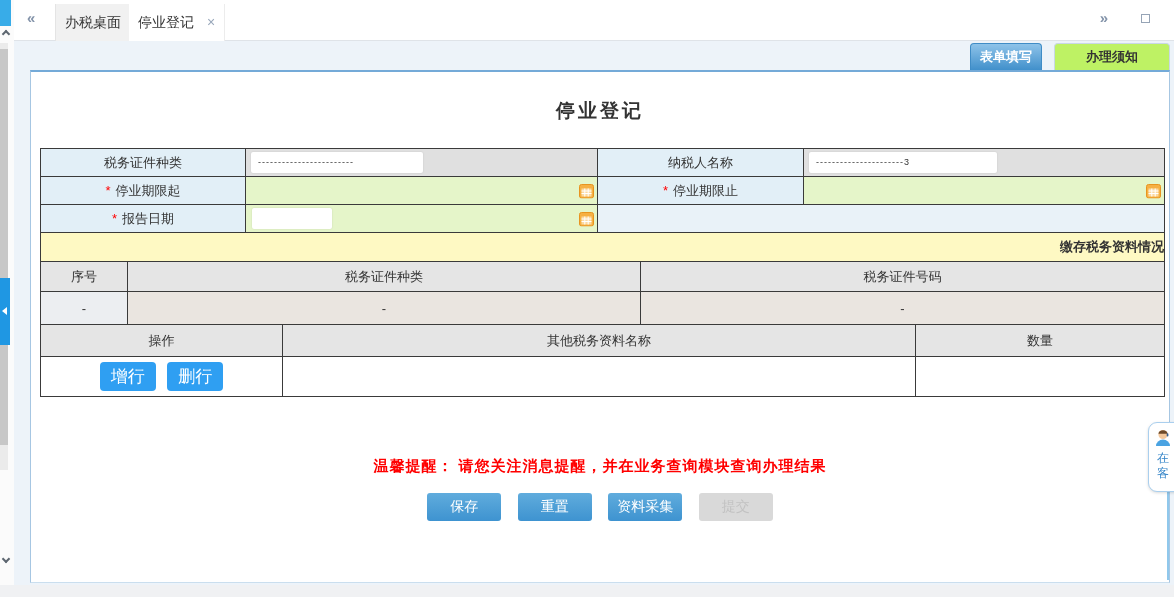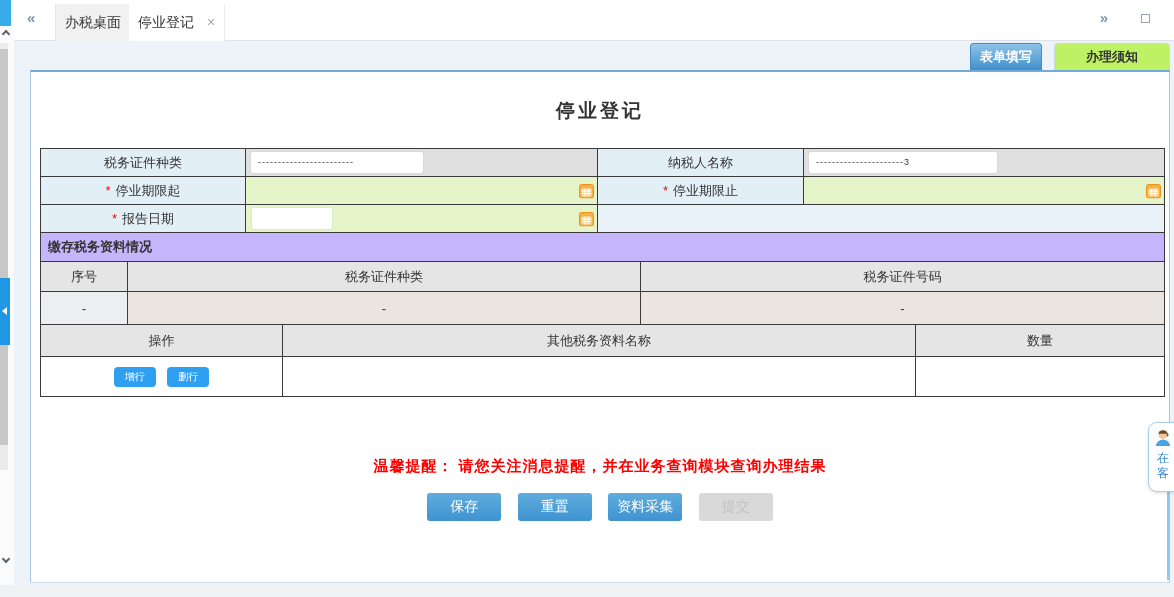--- a/index.html
+++ b/index.html
@@ -56,29 +56,29 @@
   .req { color:#f00; margin-right:5px; }
 
   .mask { display:inline-block; height:21px; background:#fff; border-radius:2px; vertical-align:middle; margin-left:5px; box-shadow:0 0 2px rgba(0,0,0,.12); }
   .mask .dashes { display:block; font-size:9px; letter-spacing:1px; line-height:21px; color:#333; padding:0 7px; white-space:nowrap; overflow:hidden; }
   .mask.w1 { width:172px; }
   .mask.w2 { width:188px; }
   .mask.dt { width:80px; margin-left:6px; }
 
   .cal { position:absolute; right:3px; top:50%; transform:translateY(-50%); width:15px; height:15px; cursor:pointer; }
 
-  .sect { background:#c4b5fd; font-weight:bold; padding-left:7px; height:29px; text-align:left; }
+  .sect { background:#fef9c3; font-weight:bold; padding-left:7px; height:29px; text-align:right; }
   .ftable th { background:#e5e5e5; font-weight:normal; text-align:center; }
   .tB th { height:30px; }
   .tB td.dcell1 { height:33px; background:#eceef1; text-align:center; }
   .tB td.dcell2 { height:33px; background:#eae5e0; text-align:center; }
   .tC th { height:32px; }
   .tC td.drow { height:40px; background:#fff; }
   .ops { text-align:center; }
-  .rowbtn { display:inline-block; border:none; background:#2f9ff2; color:#fff; font-size:10px; font-family:inherit;
+  .rowbtn { display:inline-block; border:none; background:#2f9ff2; color:#fff; font-size:17px; font-family:inherit;
             padding:3px 11px; border-radius:4px; margin:0 4px; cursor:pointer; }
 
   .warning { margin-top:60px; text-align:center; color:#f00; font-weight:bold; font-size:15px; letter-spacing:1px; }
   .actions { margin-top:17px; text-align:center; }
   .abtn { display:inline-block; border:none; min-width:74px; padding:5px 8px; margin:0 6px; border-radius:3px;
           background:linear-gradient(#60acdd,#3e93d0); color:#fff; font-size:14px; font-family:inherit; cursor:pointer; }
   .abtn.disabled { background:#d9d9d9; color:#c2c2c2; cursor:default; }
 
   
   .service { position:absolute; right:-4px; top:422px; width:30px; height:70px; background:#fff;

